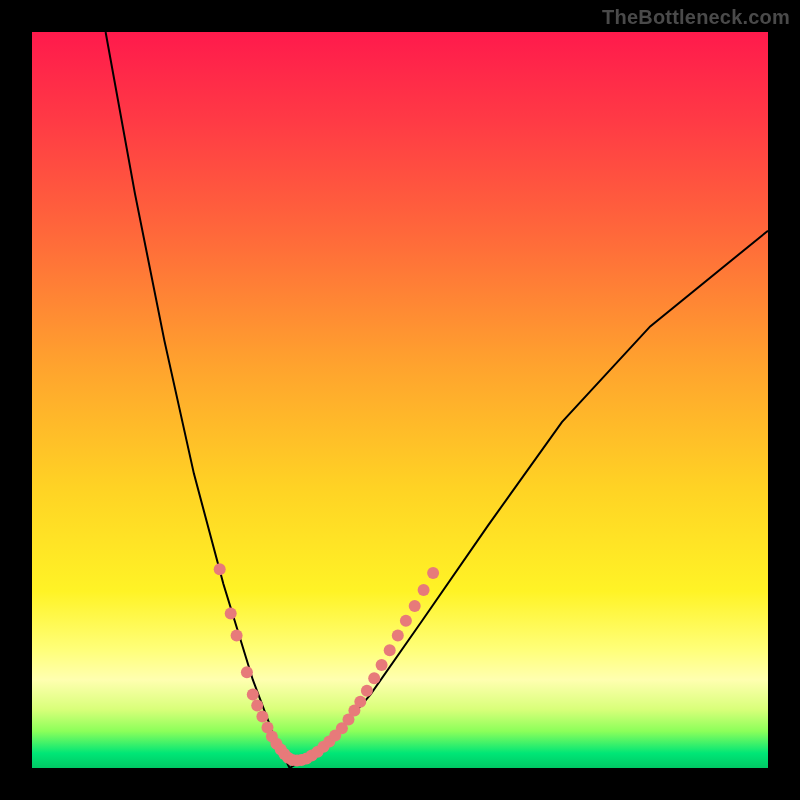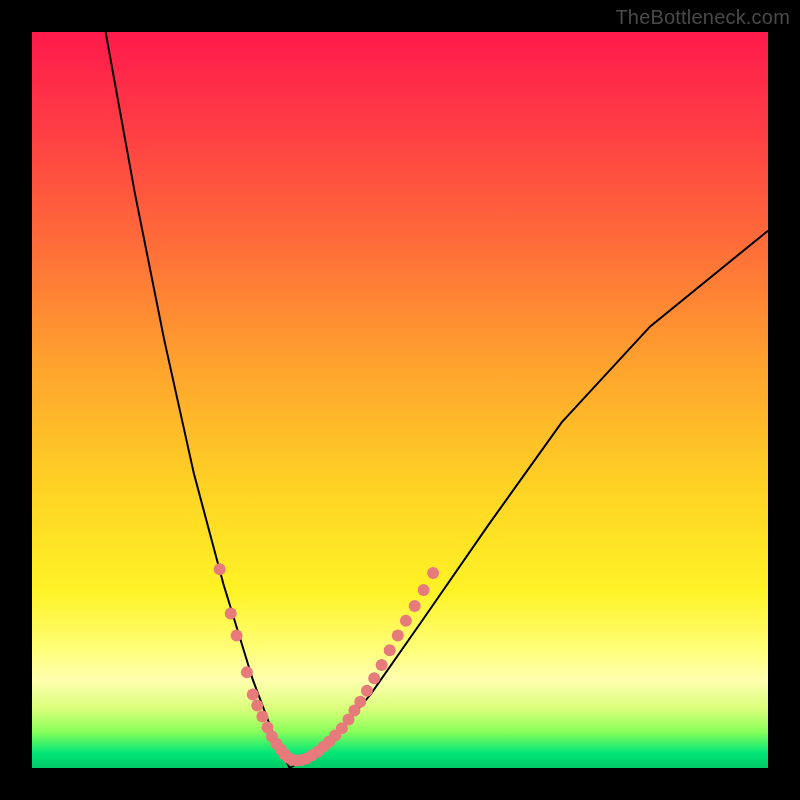--- a/index.html
+++ b/index.html
@@ -42,21 +42,21 @@
       #00c864 100%
     );
     overflow: hidden;
   }
   .watermark {
     position: absolute;
     top: 6px;
     right: 10px;
     color: #4a4a4a;
     font-size: 20px;
-    font-weight: 400;
+    font-weight: 700;
     letter-spacing: 0.2px;
     z-index: 50;
     user-select: none;
   }
   svg.curve {
     position: absolute;
     left: 0;
     top: 0;
     width: 736px;
     height: 736px;

